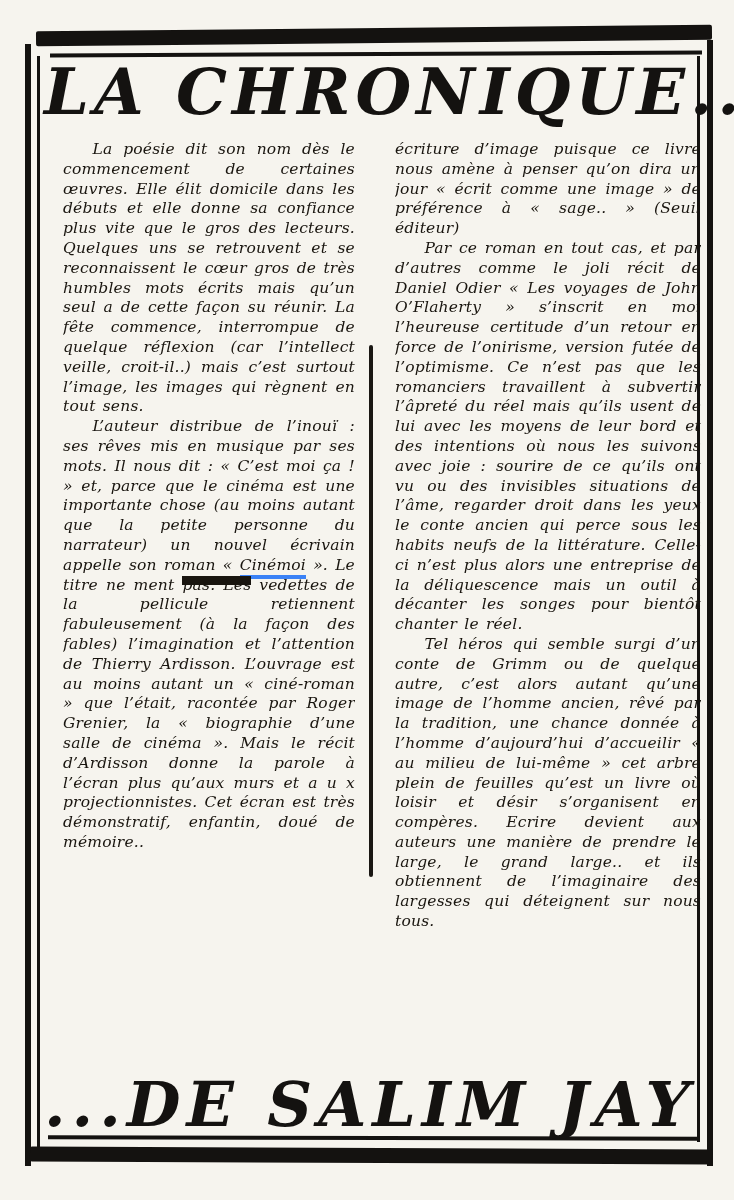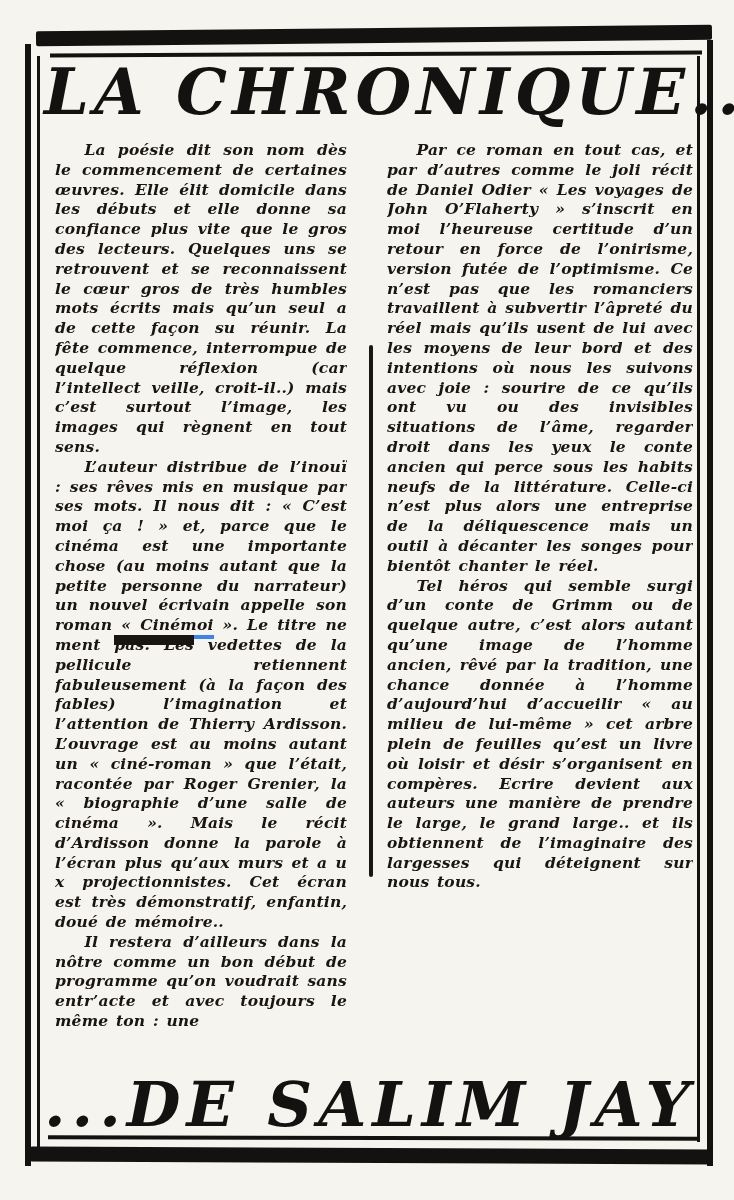--- a/index.html
+++ b/index.html
@@ -45,25 +45,26 @@
     position:absolute;left:44px;top:1072px;width:650px;height:70px;
     font-style:italic;font-weight:bold;
     font-size:62px;letter-spacing:6px;line-height:66px;
     text-align:right;white-space:nowrap;
     color:#141210;
   }
   
   .columns{position:absolute;left:0;top:140px;width:734px;height:938px;}
   .col{
     position:absolute;top:0;height:938px;overflow:hidden;
-    font-style:italic;font-weight:bold;
+    font-style:italic;font-weight:normal;
     font-size:15.5px;line-height:19.8px;
     text-align:justify;
     word-spacing:2px;letter-spacing:0.2px;
     color:#19150f;
+    margin-left:8px;
   }
   .col-left{left:55px;width:292px;}
   .col-right{left:387px;width:306px;}
   .col p{margin:0;text-indent:1.9em;}
   .col p.no-indent{text-indent:0;}
   .col-divider{
     position:absolute;left:369px;top:205px;width:4px;height:532px;
     background:#1a1713;border-radius:2px;
   }
   
@@ -83,24 +84,24 @@
   <div class="rule-right-outer"></div>
   <div class="rule-bottom-inner"></div>
   <div class="bar-bottom"></div>
 
   <div class="title-top">LA CHRONIQUE...</div>
 
   <div class="columns">
     <div class="col col-left">
       <p>La poésie dit son nom dès le commencement de certaines œuvres. Elle élit domicile dans les débuts et elle donne sa confiance plus vite que le gros des lecteurs. Quelques uns se retrouvent et se reconnaissent le cœur gros de très humbles mots écrits mais qu’un seul a de cette façon su réunir. La fête commence, interrompue de quelque réflexion (car l’intellect veille, croit-il..) mais c’est surtout l’image, les images qui règnent en tout sens.</p>
       <p><span>L’auteur distribue de l’inouï : ses rêves mis en musique par ses mots. Il nous dit : « C’est moi ça ! » et, parce que le cinéma est une importante chose (au moins autant que la petite personne du narrateur) un nouvel écrivain appelle son roman « </span><span class="u">Cinémoi</span><span> ». Le titre ne ment </span><span class="struck">pas. Les</span><span> vedettes de la pellicule retiennent fabuleusement (à la façon des fables) l’imagination et l’attention de Thierry Ardisson. L’ouvrage est au moins autant un « ciné-roman » que l’était, racontée par Roger Grenier, la « biographie d’une salle de cinéma ». Mais le récit d’Ardisson donne la parole à l’écran plus qu’aux murs et a u x projectionnistes. Cet écran est très démonstratif, enfantin, doué de mémoire..</span></p>
-      <p>Il restera d’ailleurs dans la nôtre comme un bon début de programme qu’on voudrait sans entr’acte et avec toujours le même ton : une</p>
     </div>
     <div class="col-divider"></div>
     <div class="col col-right">
+      <p class="no-indent">écriture d’image puisque ce livre nous amène à penser qu’on dira un jour « écrit comme une image » de préférence à « sage.. » (Seuil éditeur)</p>
       <p>Par ce roman en tout cas, et par d’autres comme le joli récit de Daniel Odier « Les voyages de John O’Flaherty » s’inscrit en moi l’heureuse certitude d’un retour en force de l’onirisme, version futée de l’optimisme. Ce n’est pas que les romanciers travaillent à subvertir l’âpreté du réel mais qu’ils usent de lui avec les moyens de leur bord et des intentions où nous les suivons avec joie : sourire de ce qu’ils ont vu ou des invisibles situations de l’âme, regarder droit dans les yeux le conte ancien qui perce sous les habits neufs de la littérature. Celle-ci n’est plus alors une entreprise de la déliquescence mais un outil à décanter les songes pour bientôt chanter le réel.</p>
       <p>Tel héros qui semble surgi d’un conte de Grimm ou de quelque autre, c’est alors autant qu’une image de l’homme ancien, rêvé par la tradition, une chance donnée à l’homme d’aujourd’hui d’accueilir « au milieu de lui-même » cet arbre plein de feuilles qu’est un livre où loisir et désir s’organisent en compères. Ecrire devient aux auteurs une manière de prendre le large, le grand large.. et ils obtiennent de l’imaginaire des largesses qui déteignent sur nous tous.</p>
     </div>
   </div>
 
   <div class="title-bottom">...DE SALIM JAY</div>
 
 </div>
 
 </body></html>

